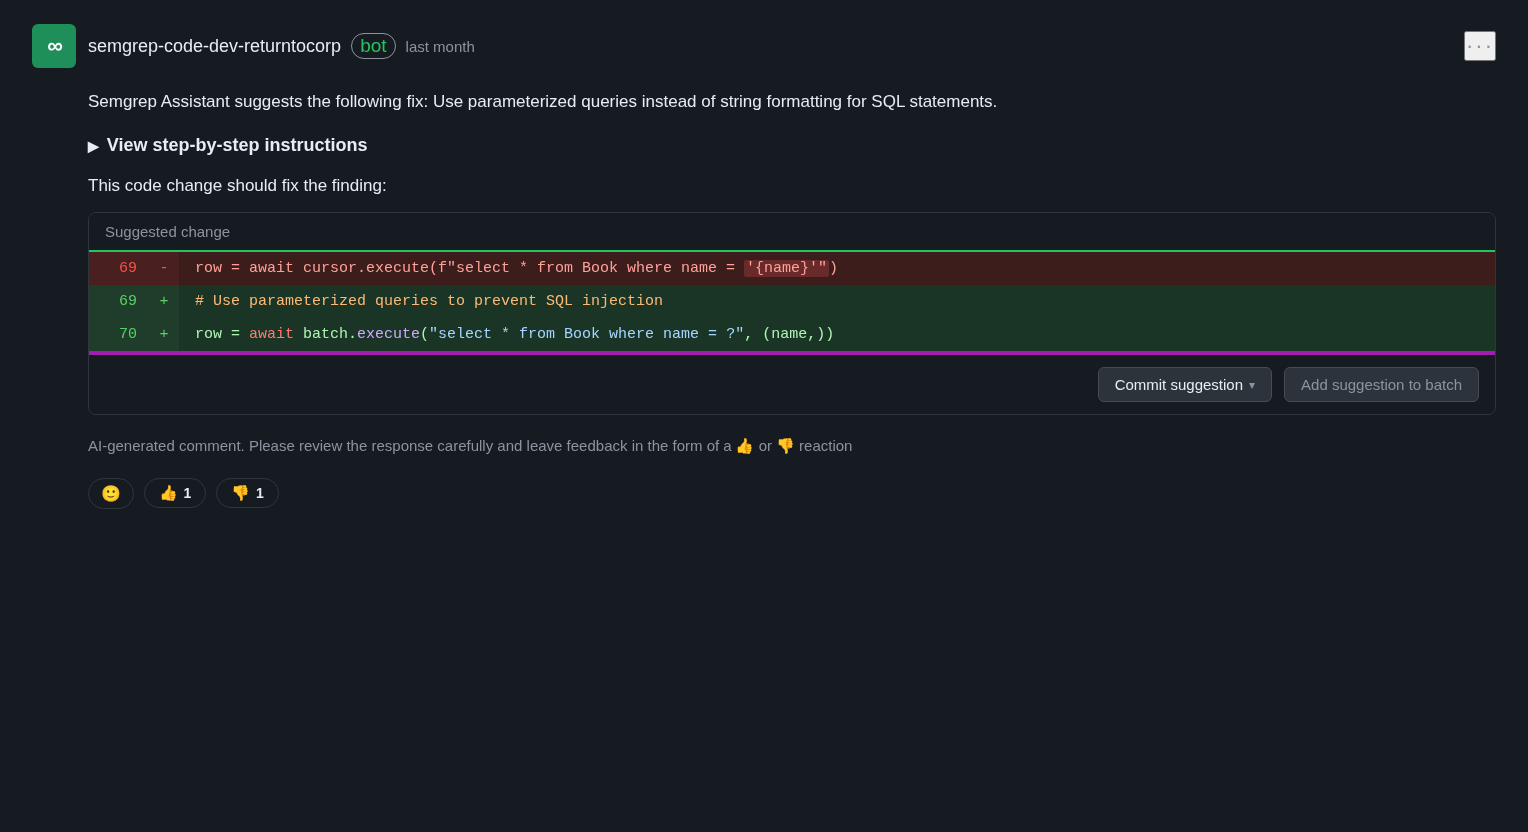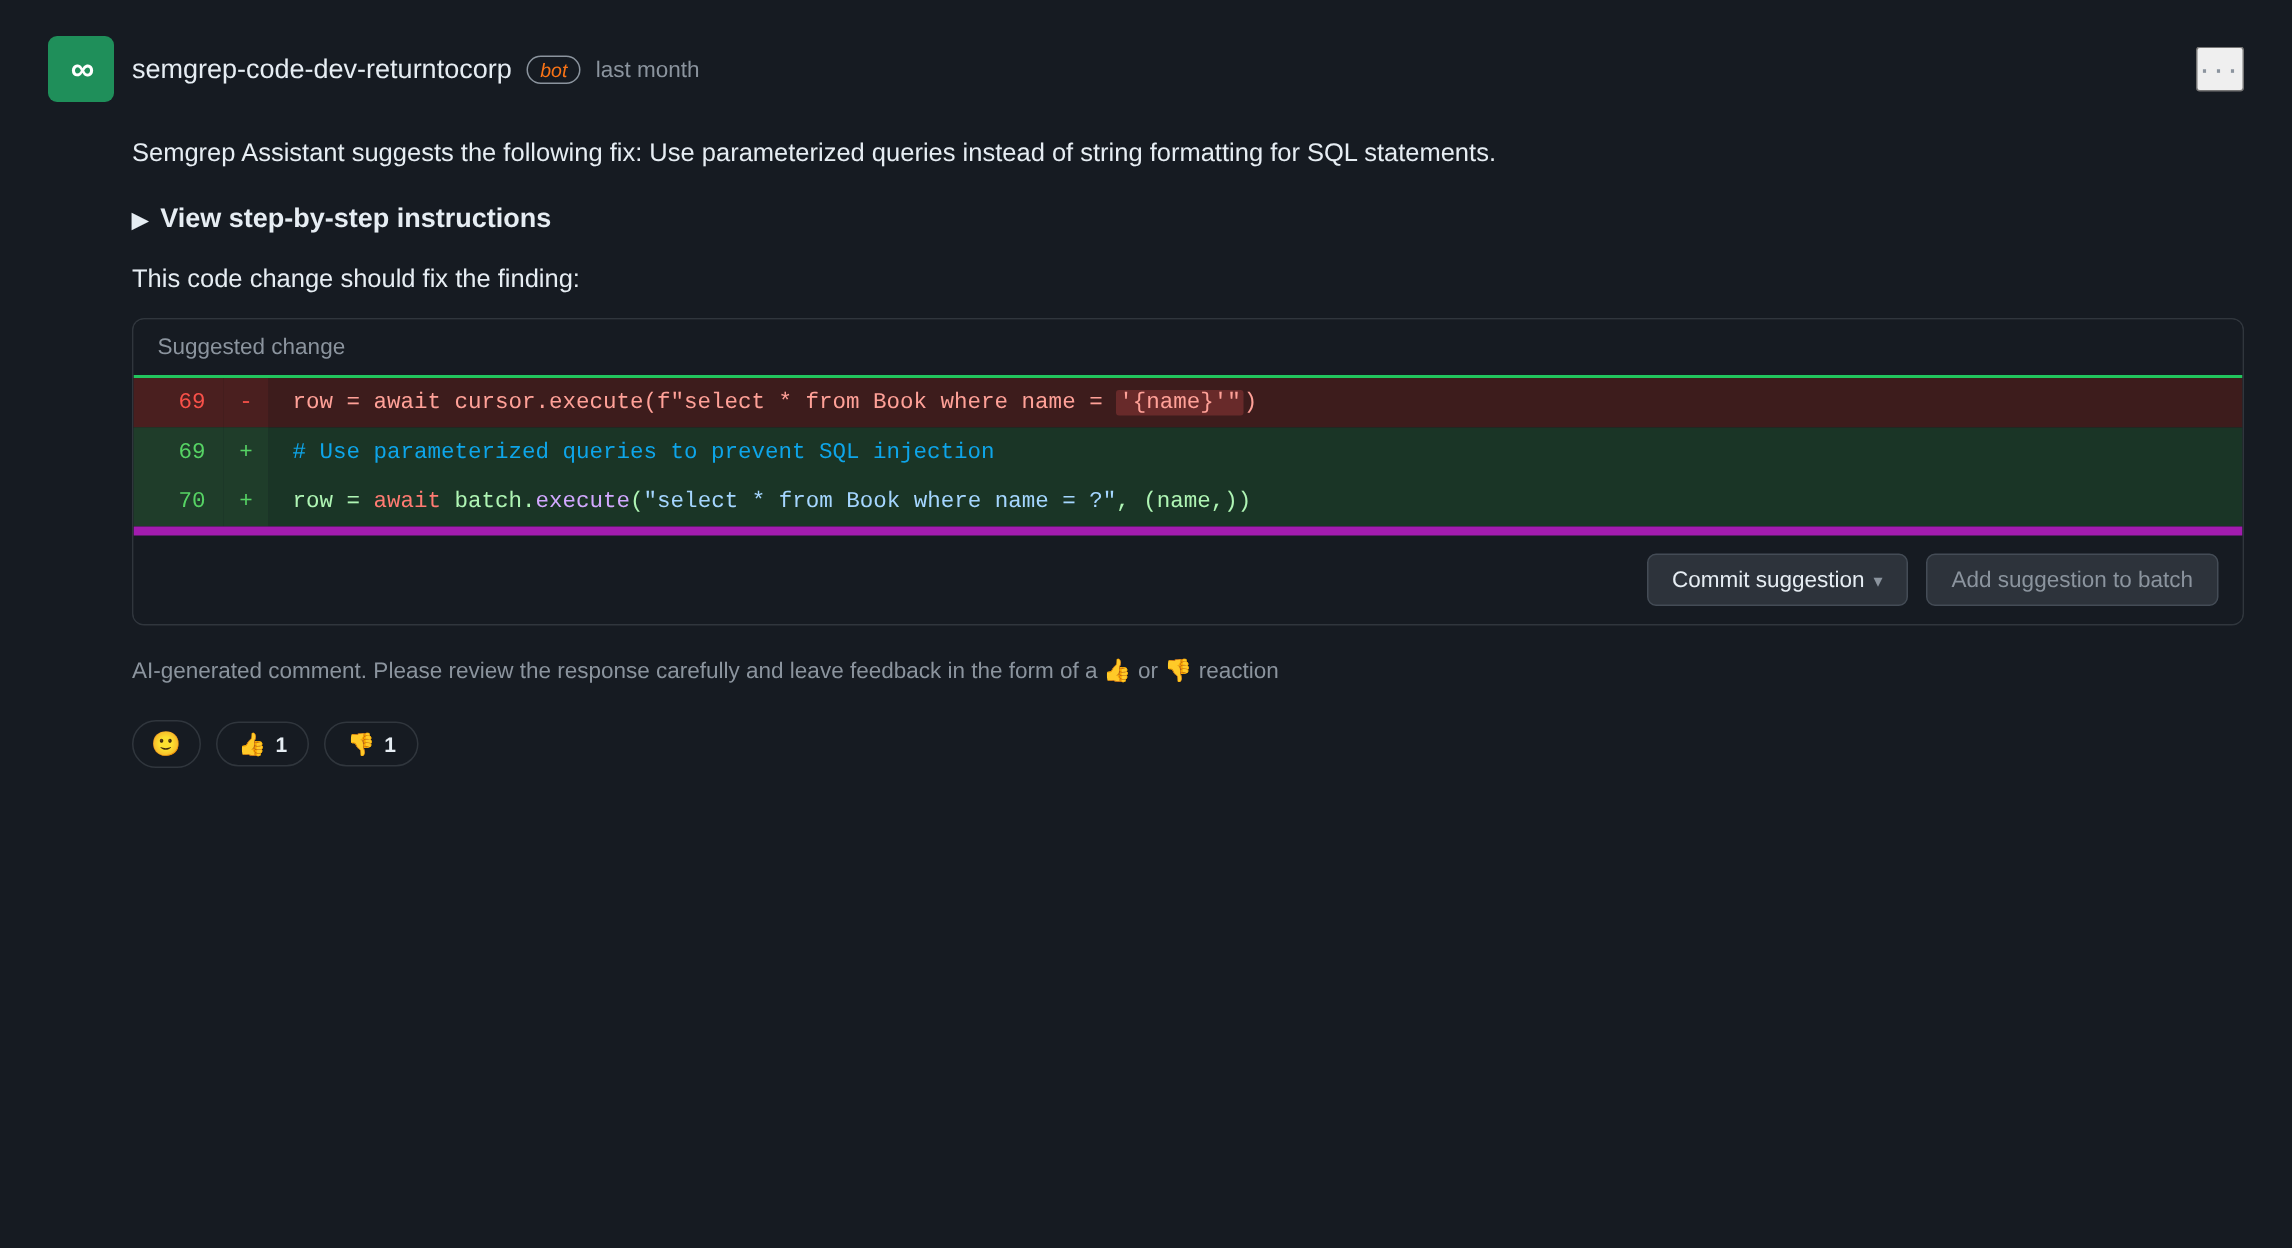--- a/index.html
+++ b/index.html
@@ -55,23 +55,22 @@
     .username {
       font-size: 18px;
       font-weight: 400;
       color: #e6edf3;
     }
 
     .badge-bot {
       border: 1px solid #8b949e;
       border-radius: 999px;
       padding: 1px 8px;
-      font-size: 13px;
-      color: #f97316;
-      font-style: italic;
+      font-size: 19px;
+      color: #22c55e;
     }
 
     .timestamp {
       font-size: 15px;
       color: #8b949e;
     }
 
     .more-options {
       margin-left: auto;
       color: #8b949e;
@@ -192,35 +191,35 @@
     }
     .code-red-removed { color: #ffa198; }
     .code-highlight-removed {
       background-color: #682a2a;
       color: #ffa198;
       border-radius: 2px;
       padding: 0 2px;
     }
 
     
-    .code-comment { color: #0ea5e9; text-align: center; }
+    .code-comment { color: #fdba74; text-align: center; }
     .code-keyword-add { color: #ff7b72; margin-top: 48px; }
     .code-func-add { color: #d2a8ff; }
     .code-string-add { color: #a5d6ff; }
     .code-plain-add { color: #aff5b4; }
 
     
     .action-row {
       display: flex;
       justify-content: flex-end;
       align-items: center;
       gap: 12px;
       padding: 12px 16px;
       background-color: #161b22;
-      border-top: 6px solid #a21caf;
+      border-top: 4px solid #a21caf;
     }
 
     .btn-commit {
       display: flex;
       align-items: center;
       gap: 6px;
       background-color: #2d333b;
       border: 1px solid #444c56;
       border-radius: 6px;
       color: #e6edf3;

